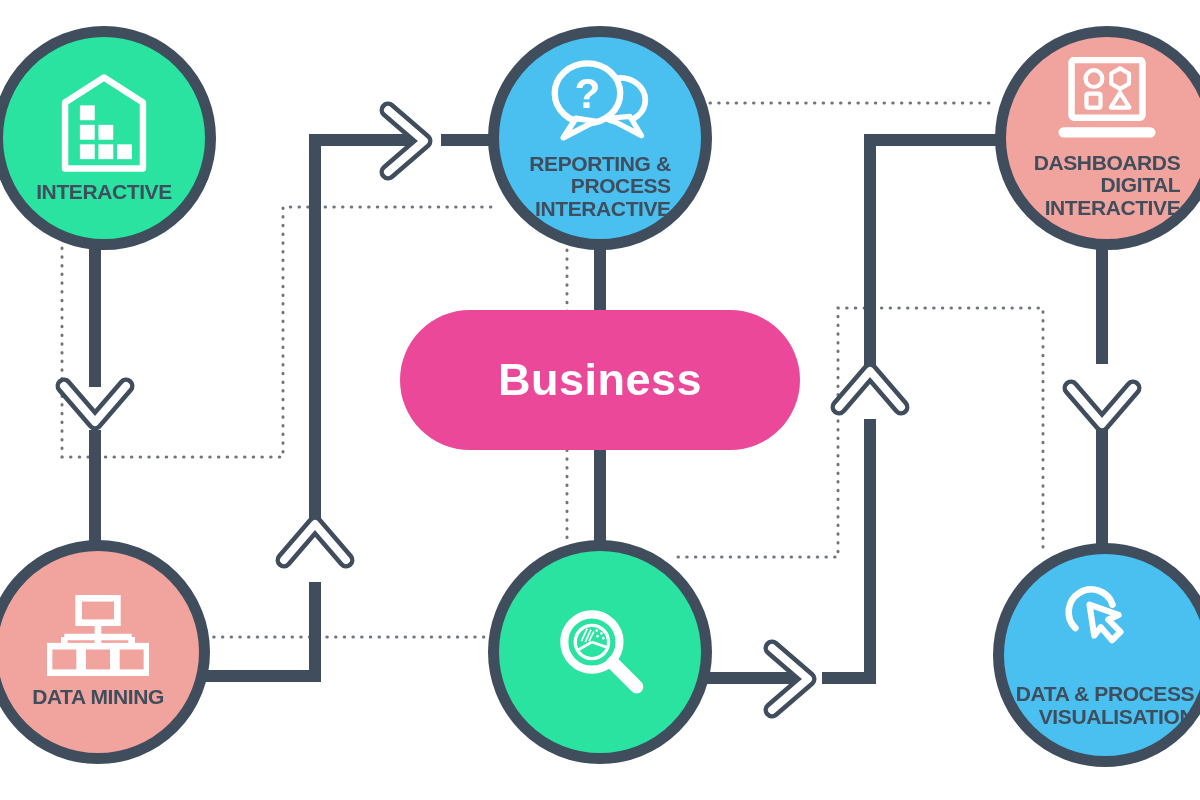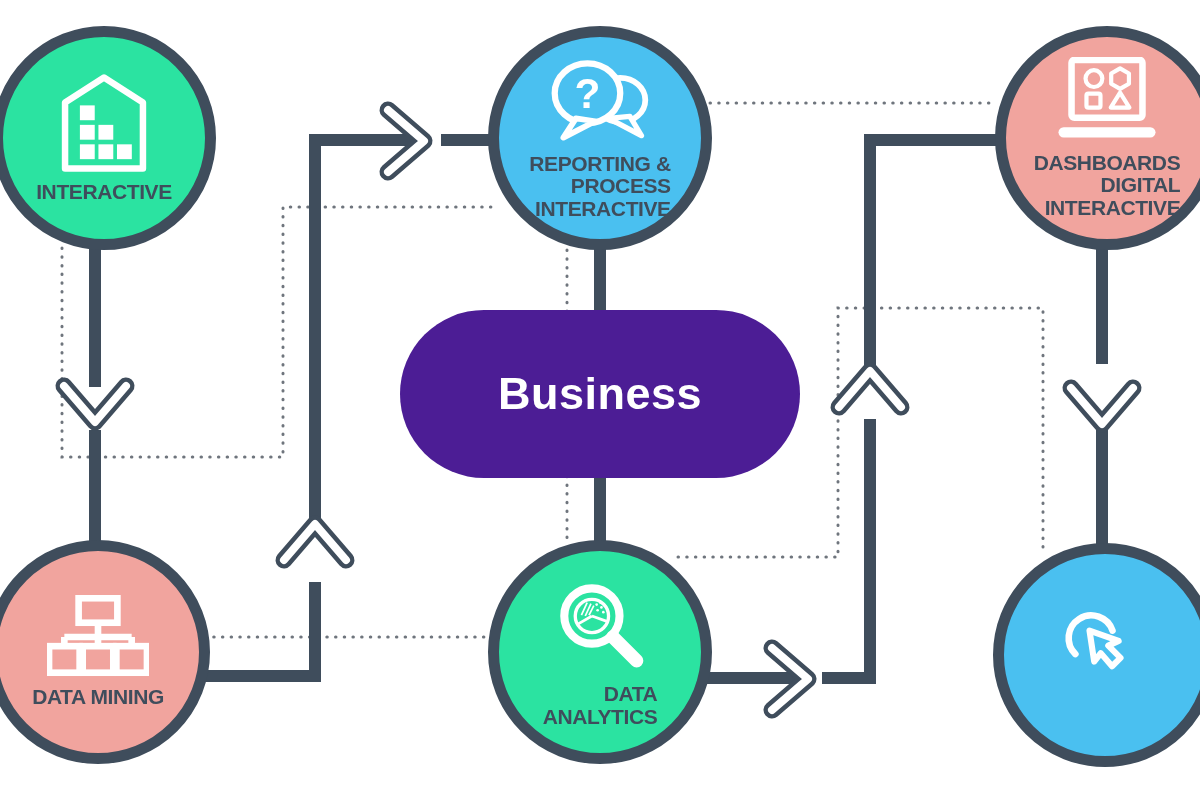--- a/index.html
+++ b/index.html
@@ -19,21 +19,21 @@
     z-index:2;}
   .green{background:#2BE3A1;}
   .blue{background:#4AC0F0;}
   .pink{background:#F1A49E;}
   .node .label{margin-top:7px;font-weight:bold;color:#3F4D5C;text-align:right;
     font-size:21px;line-height:1.06;letter-spacing:-0.4px;}
   .node .label span{display:block;}
   .icon{flex:none;}
 
   
-  .pill{position:absolute;left:400px;top:310px;width:400px;height:168px;background:#4c1d95;
+  .pill{position:absolute;left:400px;top:310px;width:400px;height:140px;background:#ec4899;
     border-radius:85px;display:flex;flex-direction:column;align-items:center;justify-content:center;
     z-index:2;color:#ffffff;font-size:45px;font-weight:bold;line-height:1.14;letter-spacing:0.5px;}
 </style>
 </head>
 <body>
 
 <div class="stage">
 
   <svg class="wires" width="1200" height="800" viewBox="0 0 1200 800">
 
@@ -164,24 +164,20 @@
         <line x1="41" y1="41" x2="46" y2="31"></line>
       </g>
       <g fill="#fff">
         <circle cx="49" cy="30" r="1.4"></circle>
           <circle cx="54" cy="33" r="1.4"></circle>
         <circle cx="50" cy="36" r="1.4"></circle>
           <circle cx="56" cy="38" r="1.4"></circle>
         <circle cx="53" cy="28" r="1.4"></circle>
       </g>
     </svg>
-    <div class="label">
-      <span>DATA</span>
-      <span>ANALYTICS</span>
-    </div>
   </div>
 
   <div class="node pink" style="left:995px;top:26px">
     <svg class="icon" width="112" height="88" viewBox="0 0 120 92">
       <rect x="22" y="2" width="76" height="62" rx="3" fill="none" stroke="#fff" stroke-width="7"></rect>
       <rect x="8" y="74" width="104" height="11" rx="5.5" fill="#fff"></rect>
       <circle cx="46" cy="22" r="9" fill="none" stroke="#fff" stroke-width="4.5"></circle>
       <polygon points="74,11 83.5,16.5 83.5,27.5 74,33 64.5,27.5 64.5,16.5" fill="none" stroke="#fff" stroke-width="4.5" stroke-linejoin="round"></polygon>
       <rect x="38" y="38" width="15" height="15" rx="2" fill="none" stroke="#fff" stroke-width="4.5"></rect>
       <polygon points="74,37 84,53 64,53" fill="none" stroke="#fff" stroke-width="4.5" stroke-linejoin="round"></polygon>
@@ -191,15 +187,19 @@
       <span>DIGITAL</span>
       <span>INTERACTIVE</span>
     </div>
   </div>
 
   <div class="node blue" style="left:993px;top:543px">
     <svg class="icon" width="100" height="94" viewBox="0 0 105 100">
       <path d="M 21 49 A 24 24 0 1 1 60.5 24" fill="none" stroke="#fff" stroke-width="7" stroke-linecap="round"></path>
       <polygon points="36,24 41,57 48,48 60,62 69,53 56,40 67,35" fill="none" stroke="#fff" stroke-width="6.5" stroke-linejoin="round"></polygon>
     </svg>
+    <div class="label">
+      <span>DATA &amp; PROCESS</span>
+      <span>VISUALISATION</span>
+    </div>
   </div>
 
 </div>
 
 </body></html>

